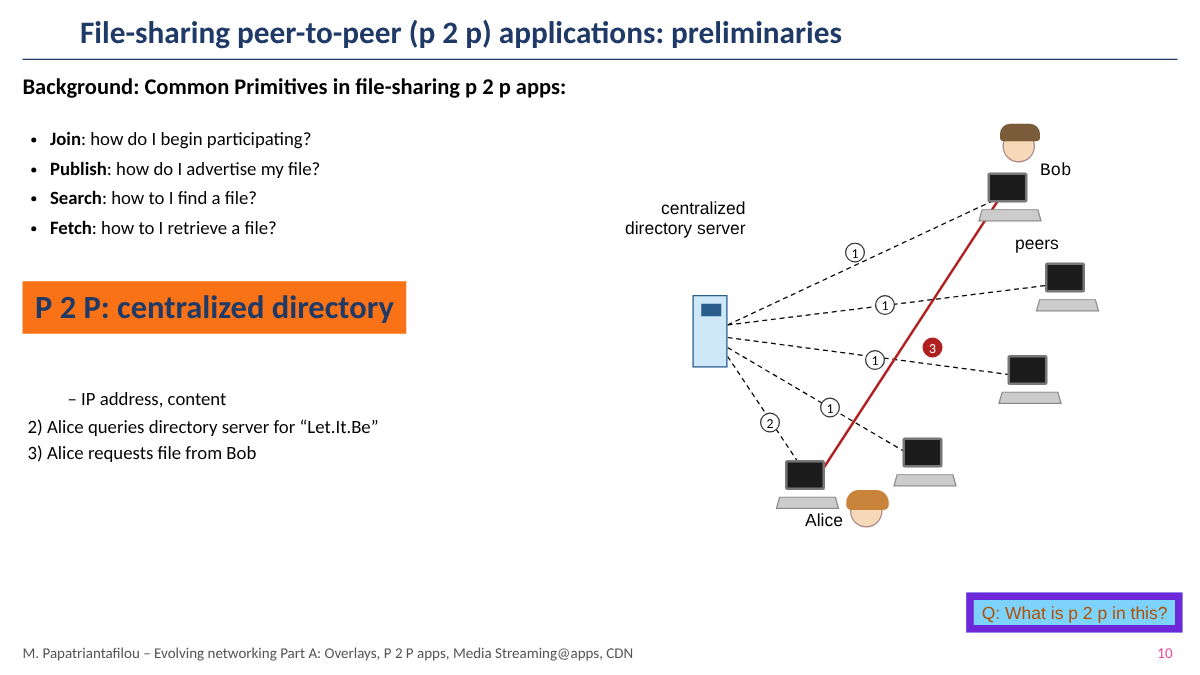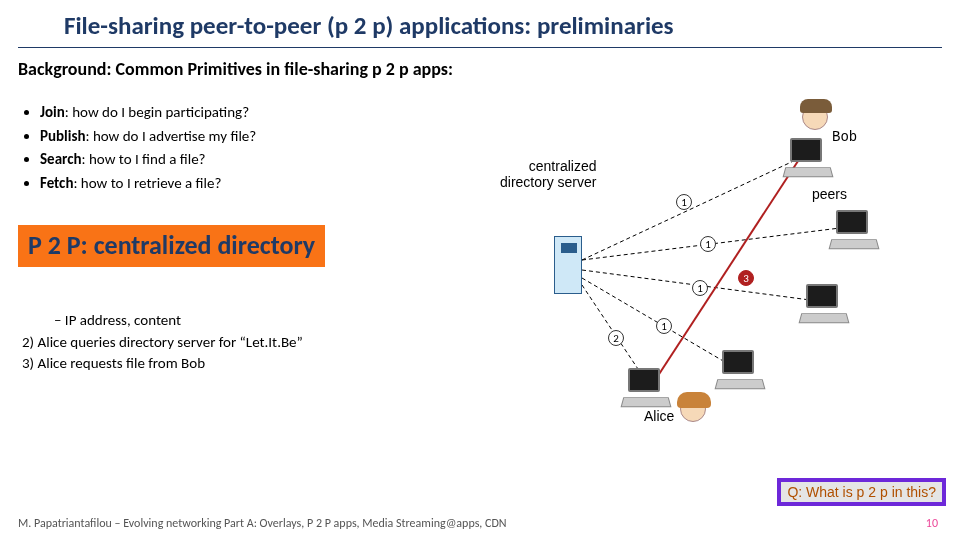--- a/index.html
+++ b/index.html
@@ -63,22 +63,22 @@
     position: absolute;
     right: 22px;
     bottom: 10px;
     font-size: 12px;
     color: #ec4899;
   }
   .qbox {
     position: absolute;
     right: 14px;
     bottom: 34px;
-    border: 4px solid #6d28d9;
-    background: #e5e5e5;
+    border: 6px solid #6d28d9;
+    background: #7dd3fc;
     color: #b05000;
     font-size: 14px;
     padding: 2px 6px;
     font-family: "Comic Sans MS", cursive, sans-serif;
     margin-top: 48px;
   }
   .diagram {
     position: absolute;
     left: 500px;
     top: 110px;

